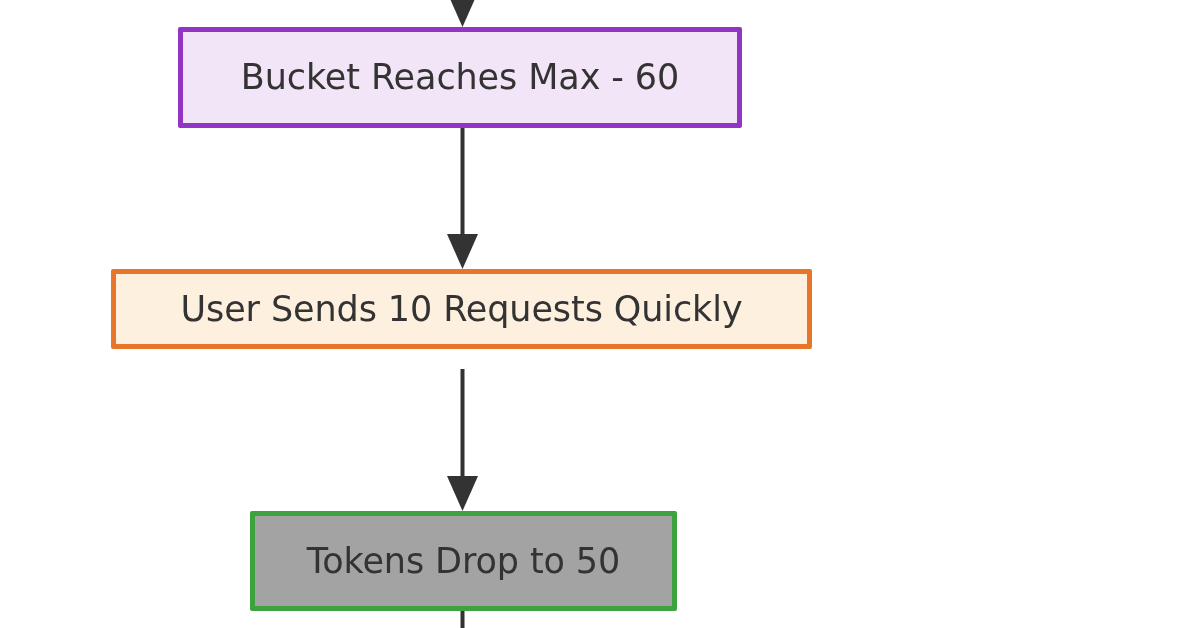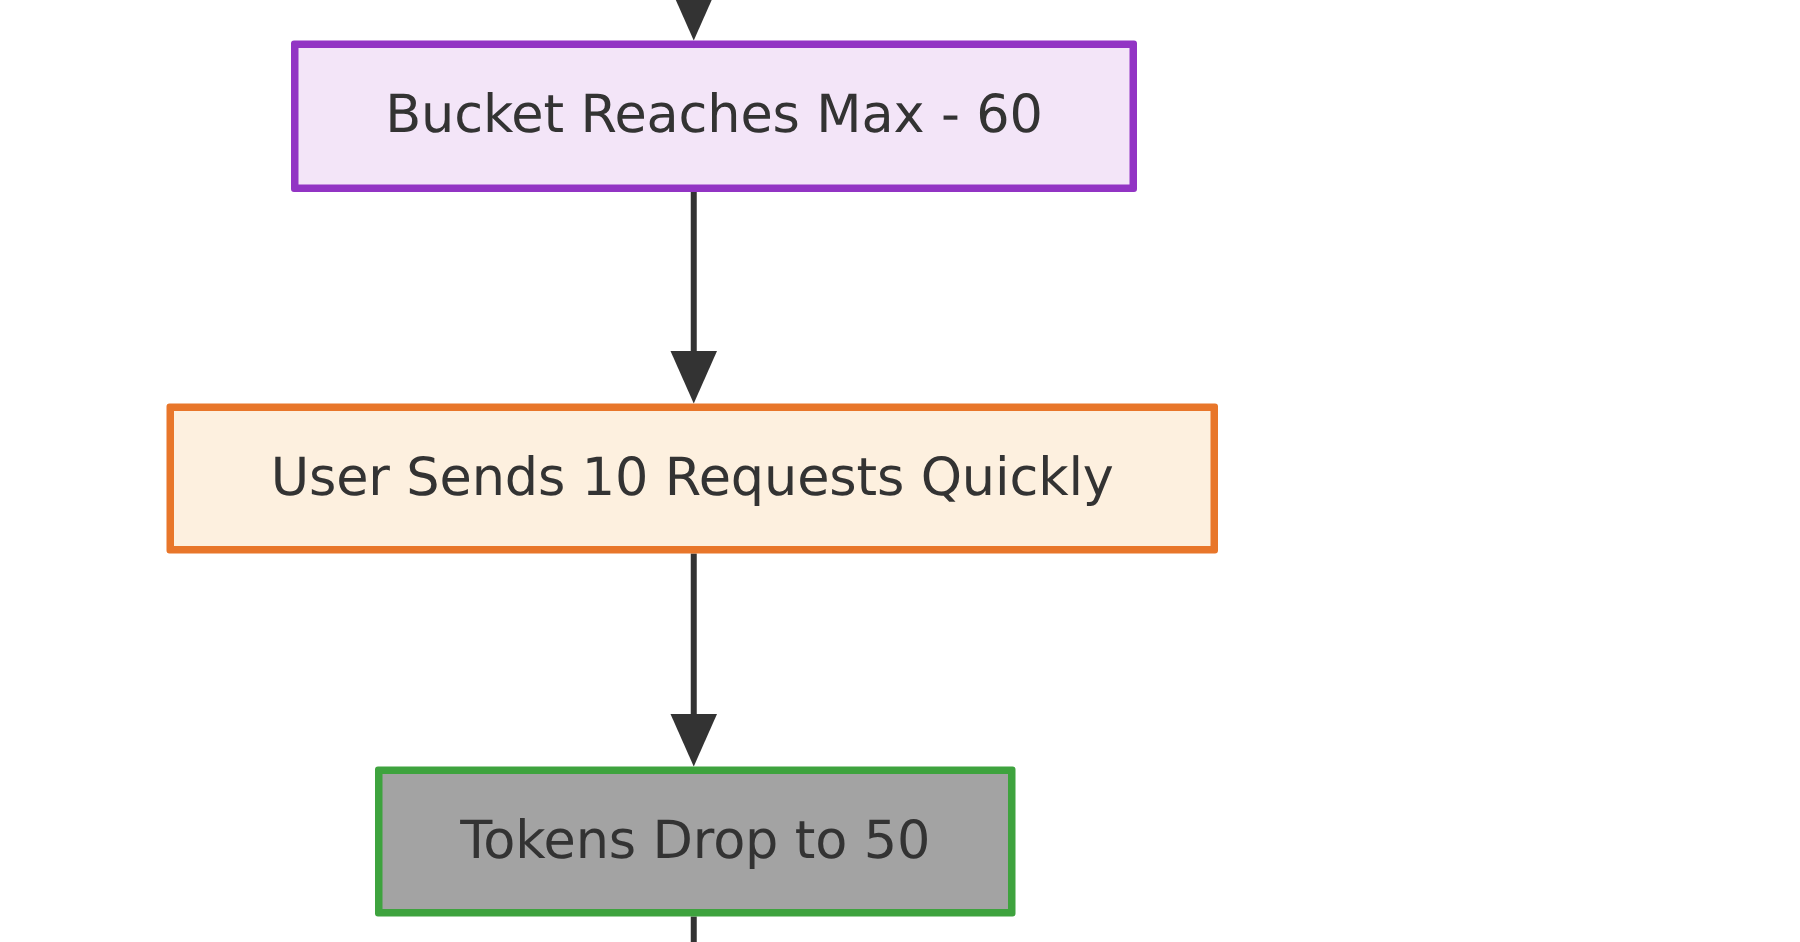--- a/index.html
+++ b/index.html
@@ -33,28 +33,27 @@
     letter-spacing: -0.1px;
   }
   
   #node-bucket-max {
     left: 178px;
     top: 27px;
     width: 564px;
     height: 101px;
     background: #f3e5f8;
     border-color: #9234c4;
-    margin-left: 16px;
   }
   
   #node-user-requests {
     left: 111px;
     top: 269px;
     width: 701px;
-    height: 100px;
+    height: 80px;
     background: #fdf0df;
     border-color: #e8762a;
   }
   
   #node-tokens-drop {
     left: 250px;
     top: 511px;
     width: 427px;
     height: 100px;
     background: #a3a3a3;

